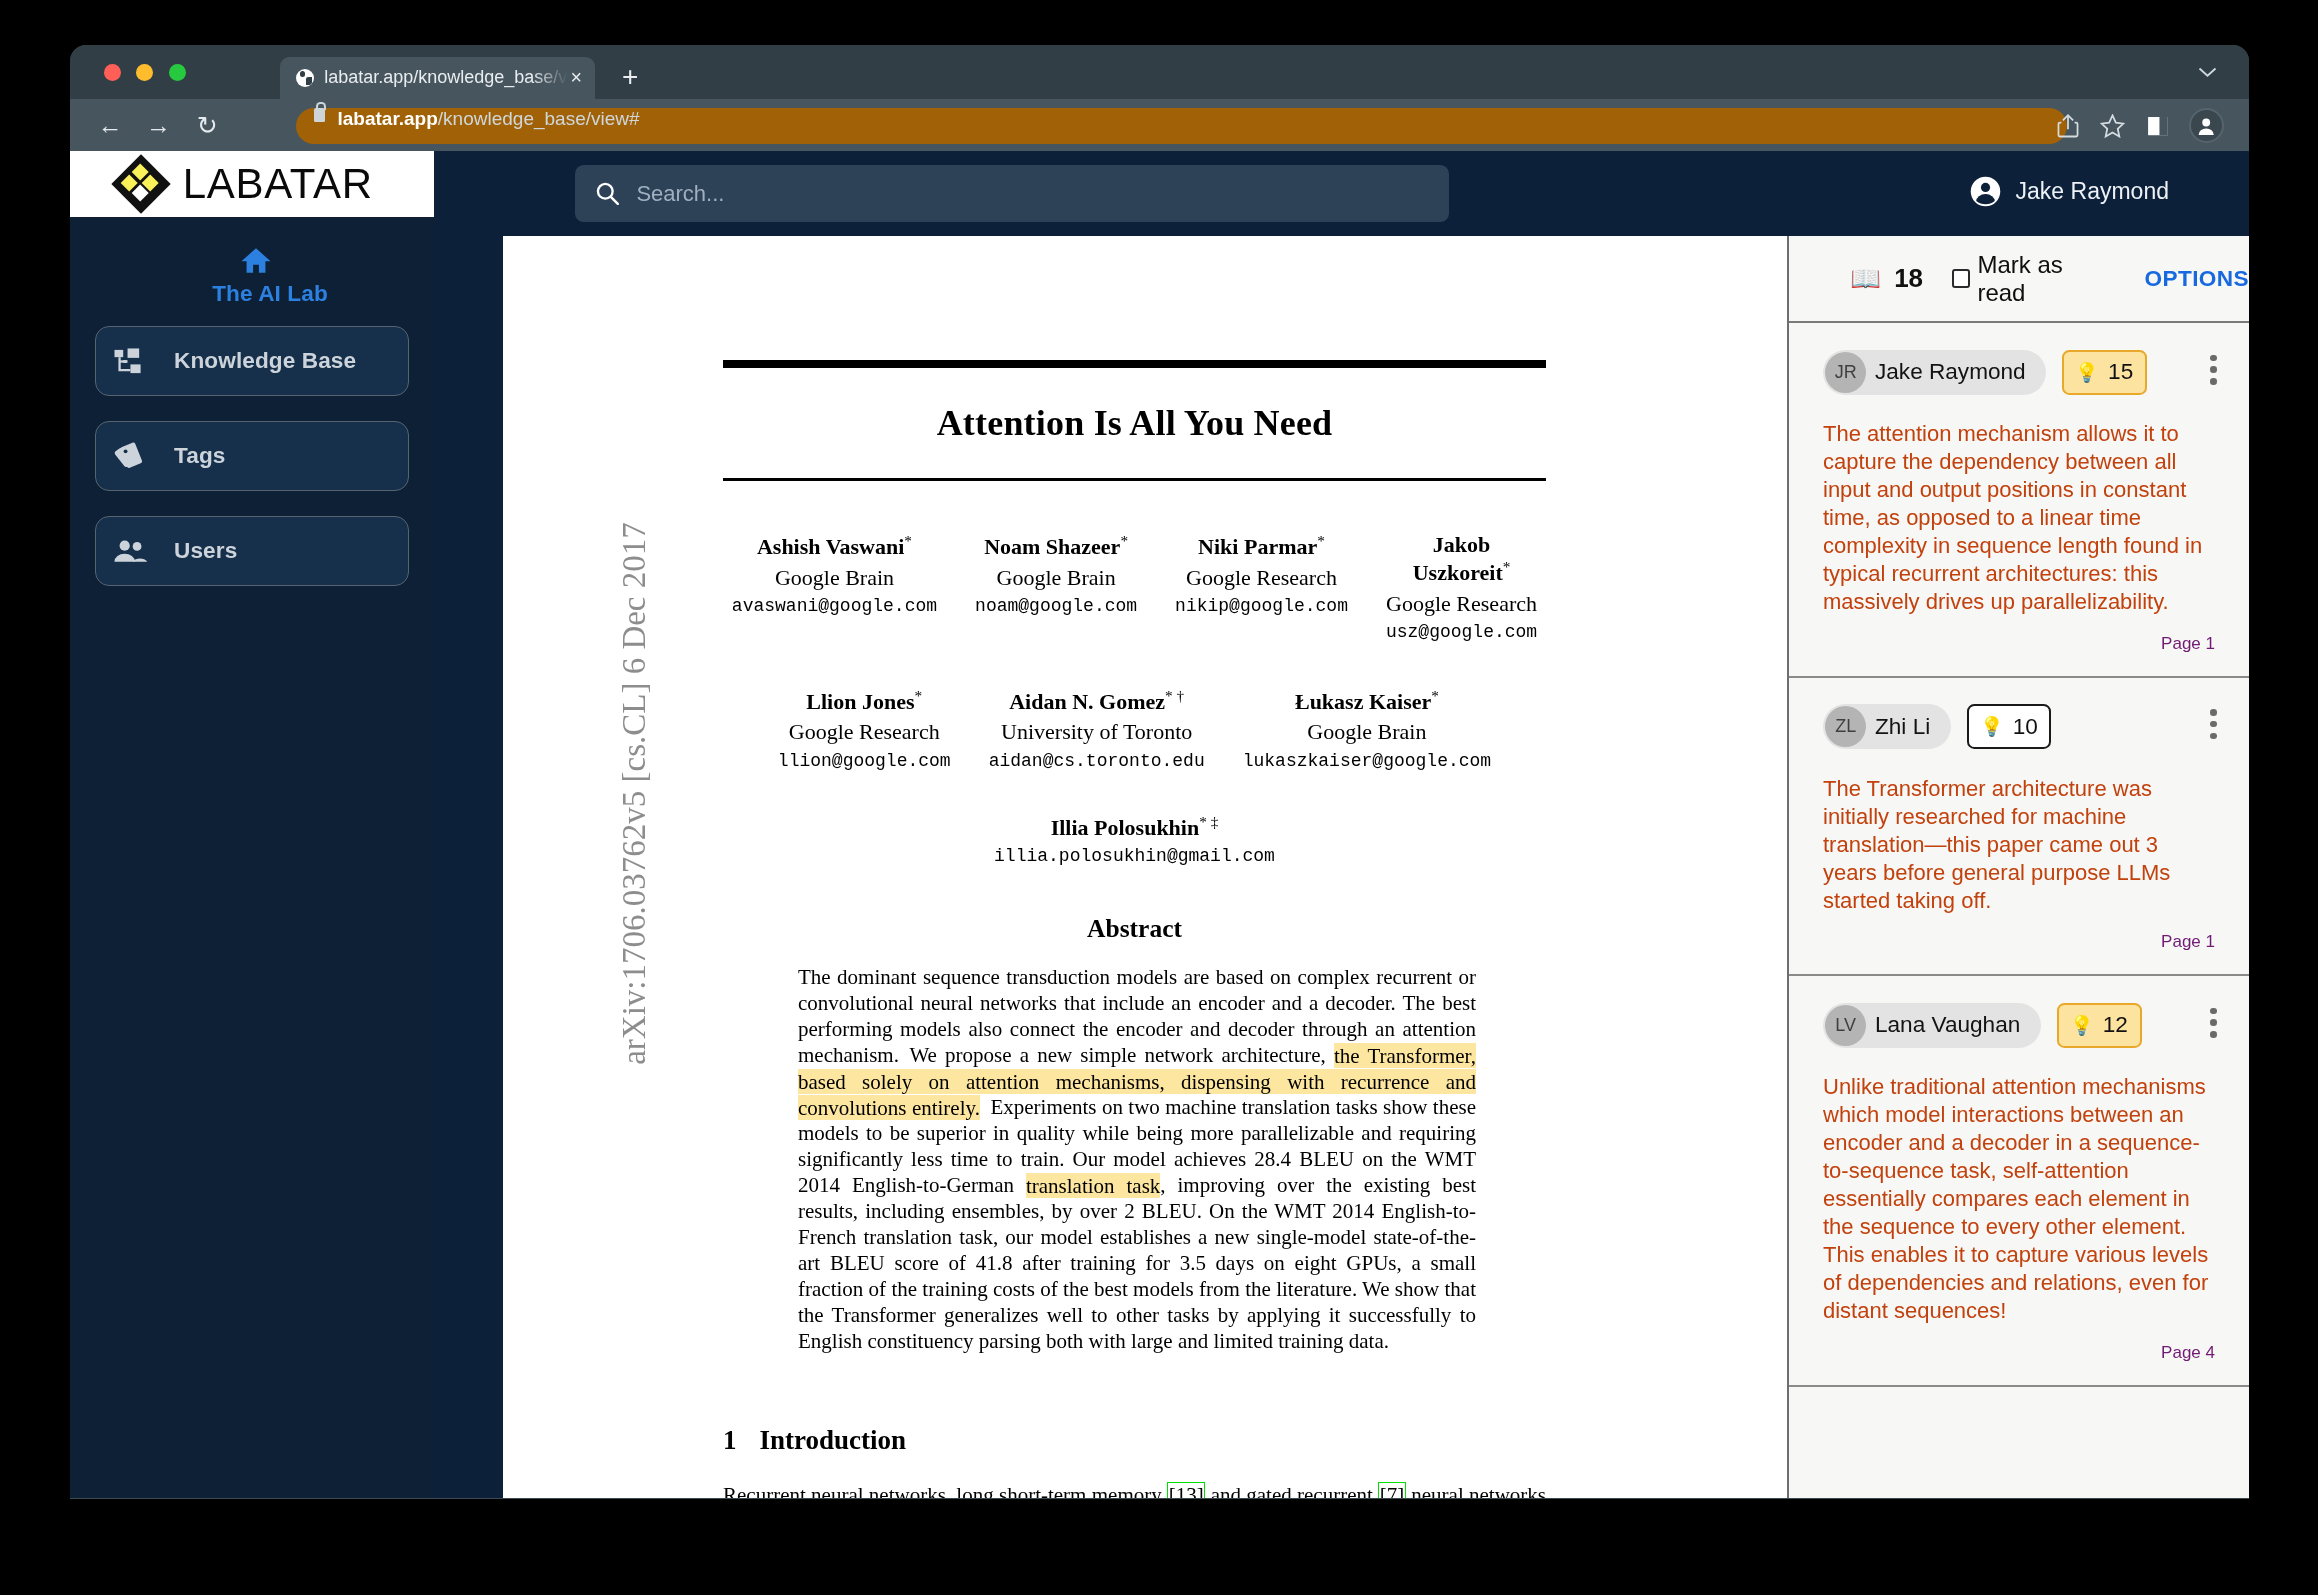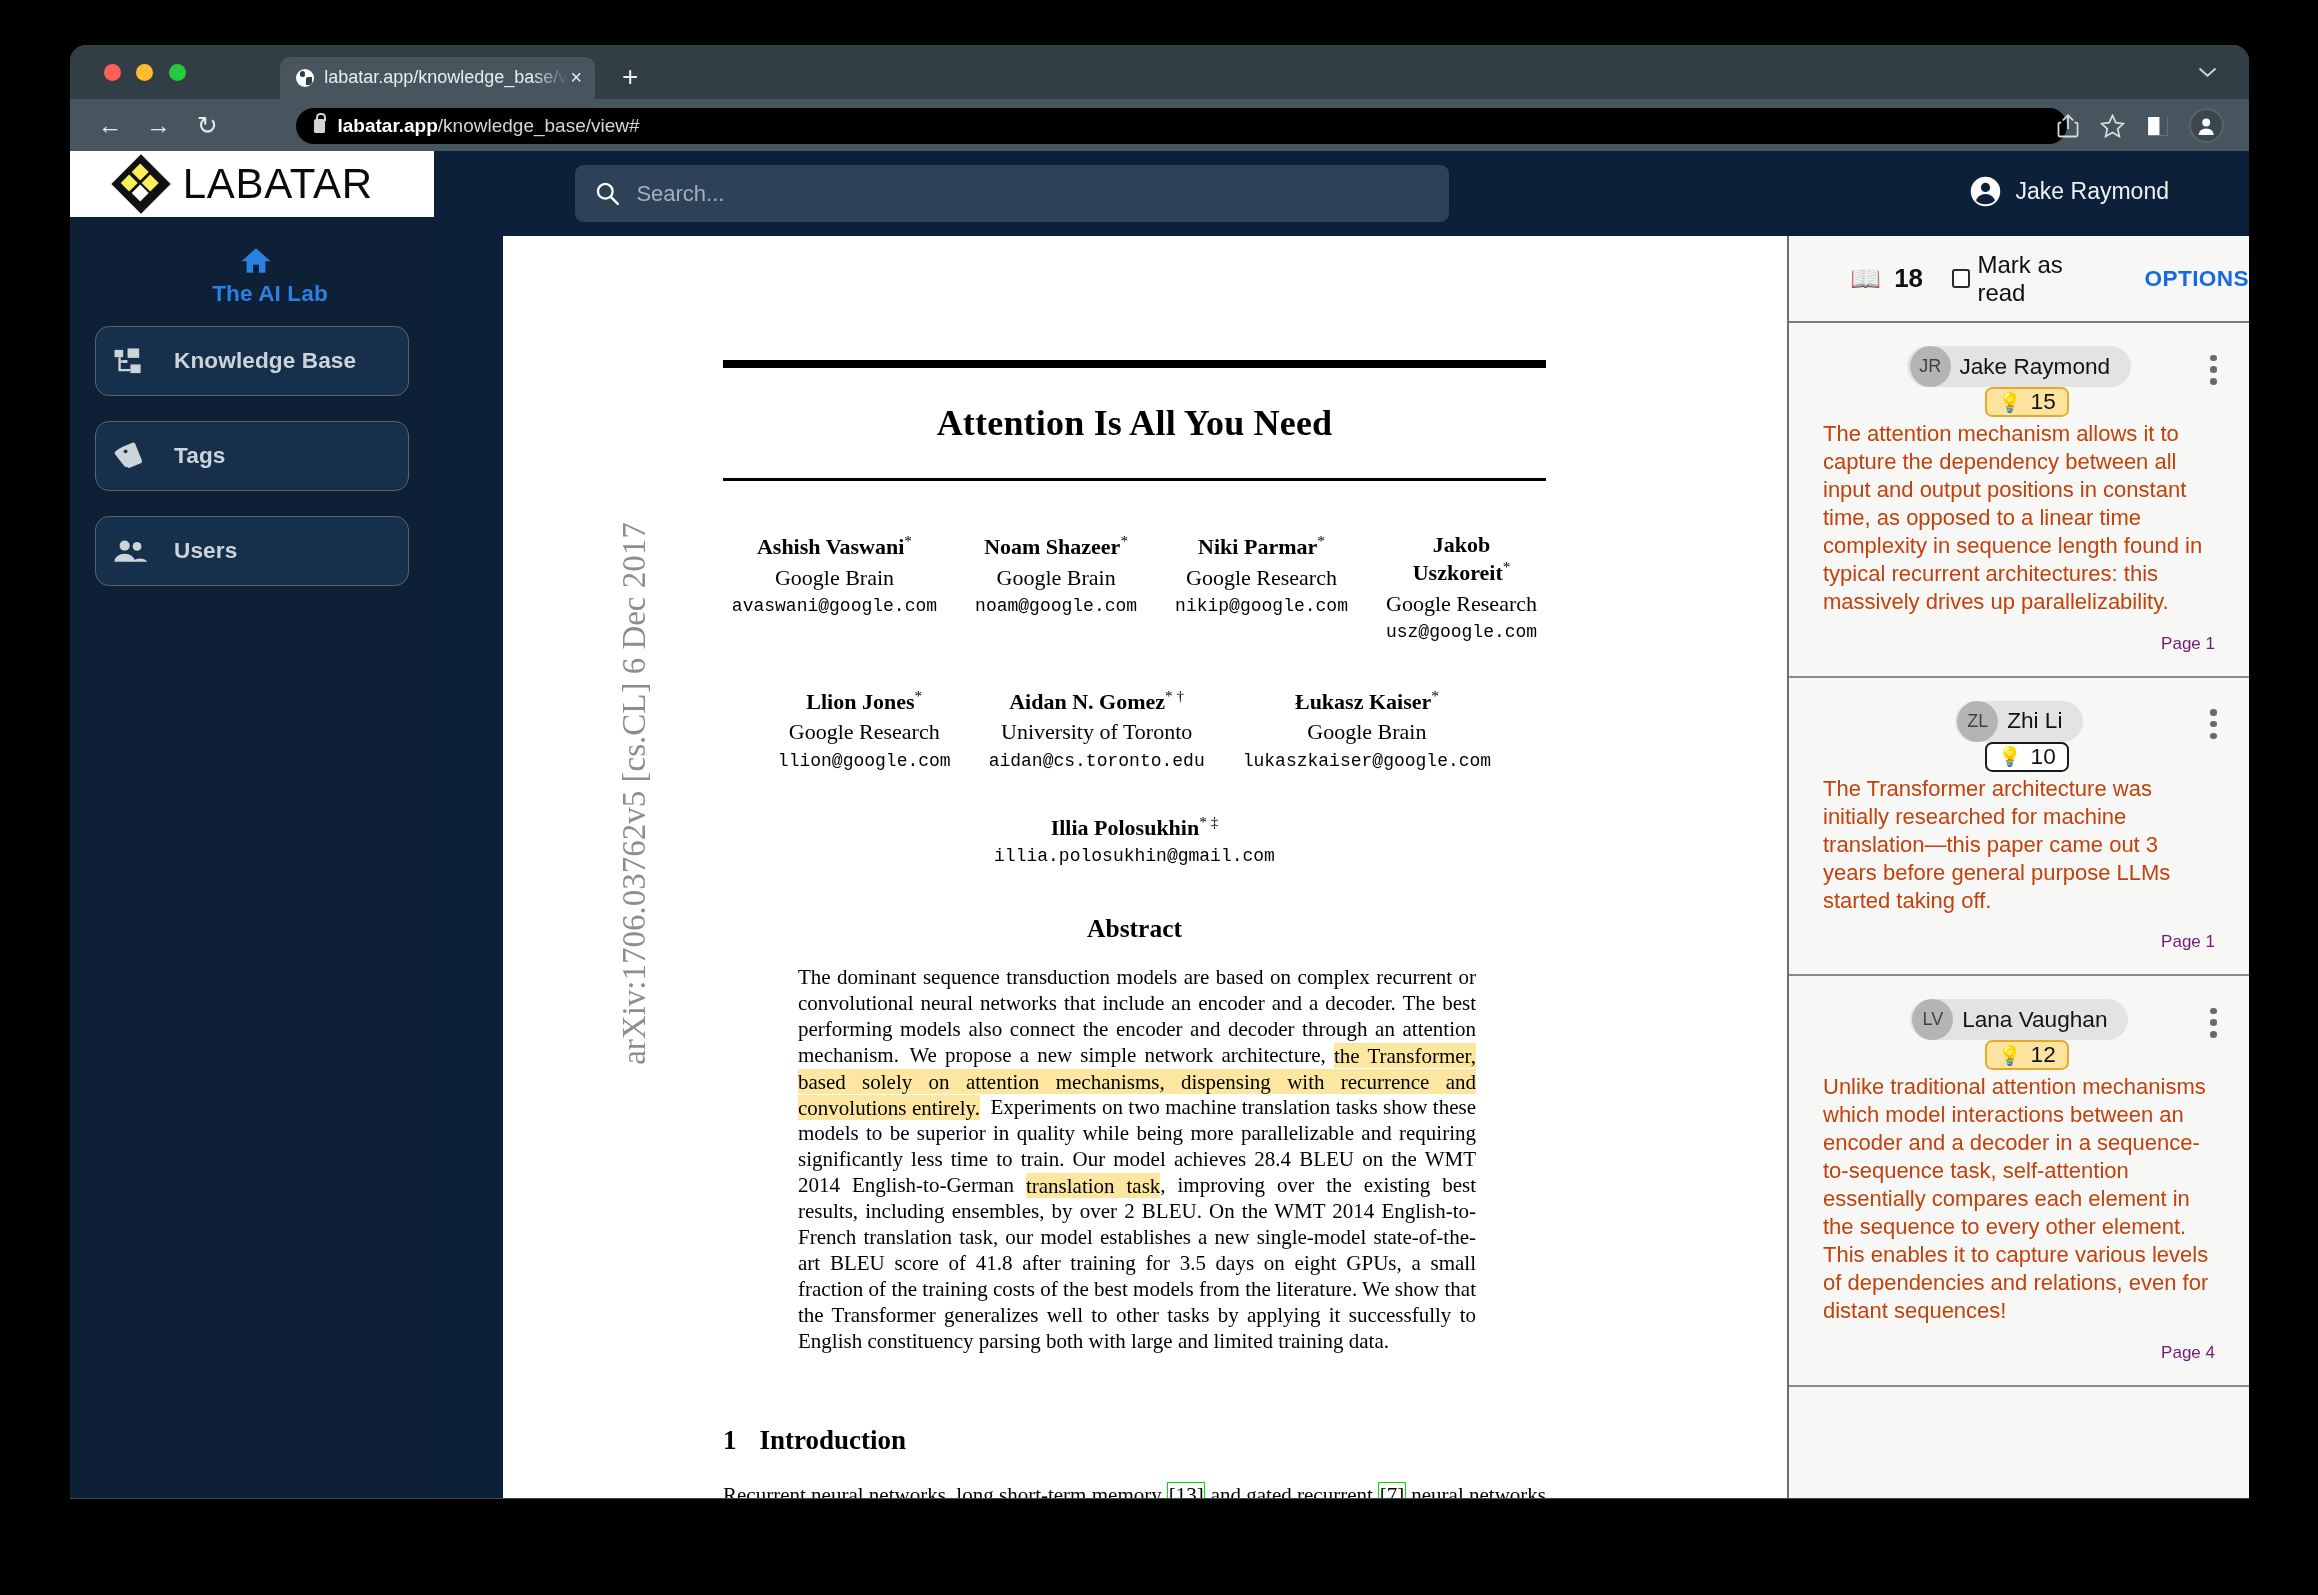--- a/index.html
+++ b/index.html
@@ -103,23 +103,23 @@
     font-size: 25px;
     line-height: 25px;
     width: 34px; text-align: center;
     margin-left: 14.6px;
   }
   #nav-back { margin-left: 23px; }
   #omnibox {
     position: absolute;
     left: 226px; top: 8.7px;
     width: 1771px; height: 36px;
-    background: #000000;
+    background: #a16207;
     border-radius: 18px;
-    display: flex; align-items: center;
+    display: flex; 
     padding: 0 17.5px;
   }
   #lock-icon {
     flex: 0 0 auto;
     width: 11px; height: 14px;
     border-radius: 2.2px 2.2px 1.5px 1.5px;
     background: #cdd5d9;
     position: relative;
     margin-right: 13px;
   }
@@ -407,21 +407,20 @@
   }
 
   .comment {
     border-bottom: 2.2px solid #8a8a8a;
     padding: 23px 34px 22px 34px;
   }
   .comment-head {
     display: flex; align-items: center;
     height: 52px;
     position: relative;
-    flex-direction: column;
   }
   .author-chip {
     display: flex; align-items: center;
     background: #e3e3e3;
     border-radius: 28px;
     height: 45px;
     padding-right: 20.4px;
   }
   .avatar {
     width: 41px; height: 41px;

